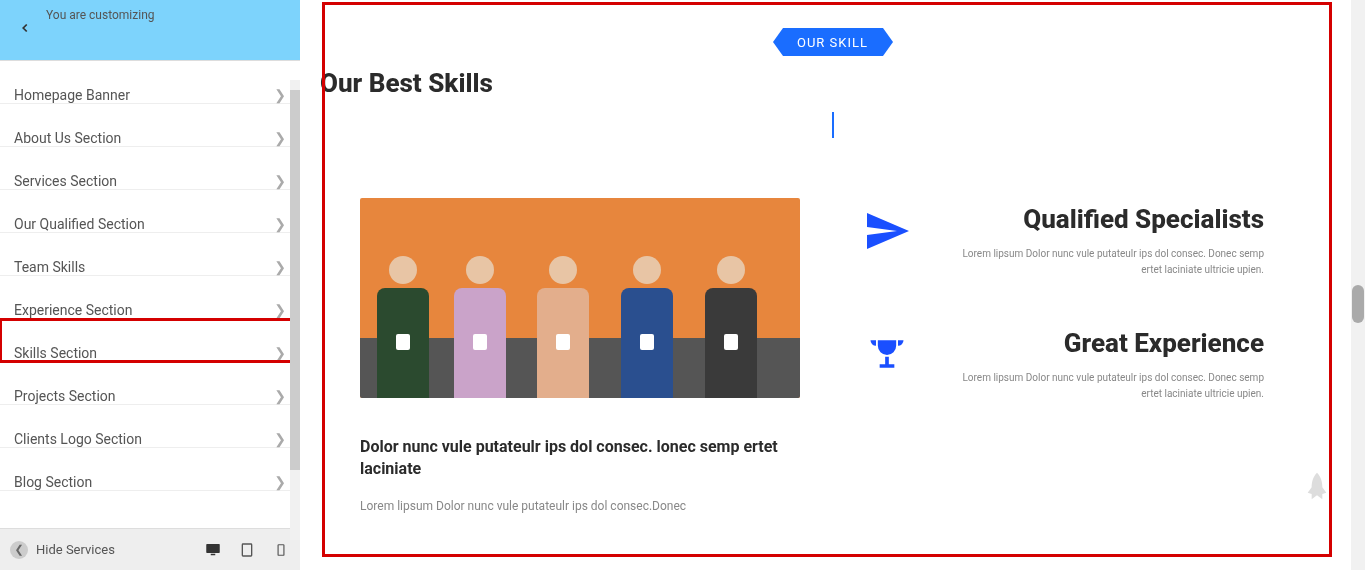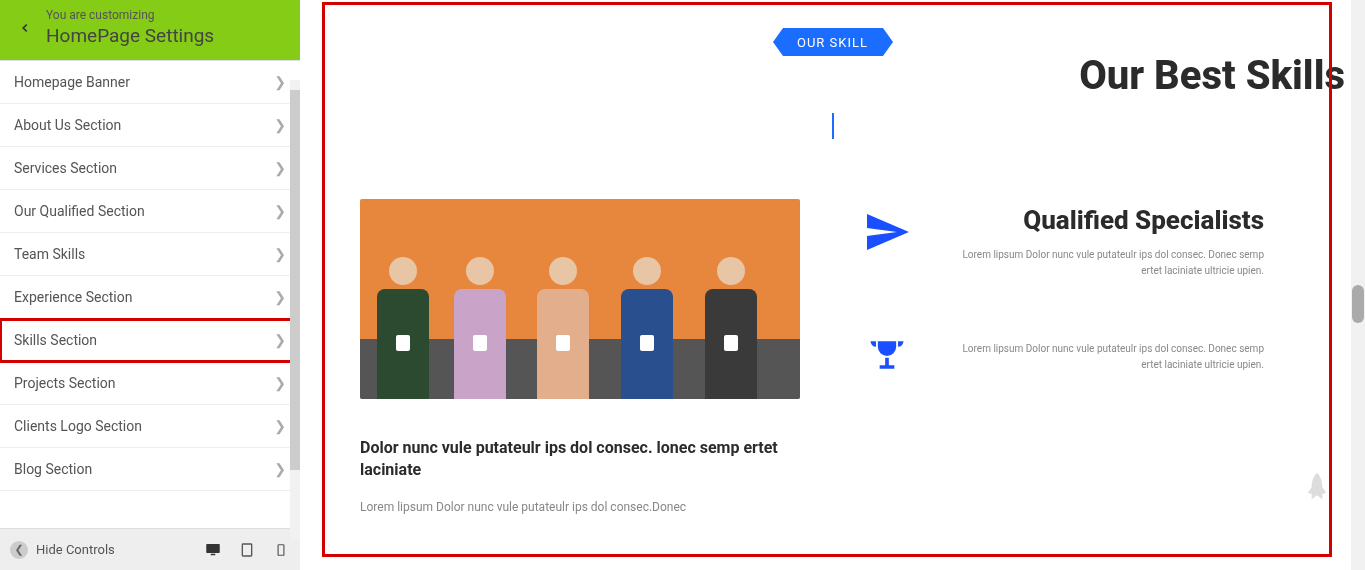--- a/index.html
+++ b/index.html
@@ -1,46 +1,46 @@
 <!DOCTYPE html>
 <html><head>
 <meta charset="utf-8">
 <style>
   * { margin:0; padding:0; box-sizing:border-box; }
   body { font-family: -apple-system, BlinkMacSystemFont, "Segoe UI", Roboto, Oxygen, sans-serif; background:#fff; width:1365px; height:570px; overflow:hidden; position:relative; }
   .wrap { display:flex; height:570px; }
   
   .sidebar { width:300px; background:#eee; display:flex; flex-direction:column; height:570px; position:relative; }
-  .sidebar-header { background:#84cc16; display:flex; align-items:flex-start; padding:8px 10px 12px 10px; border-bottom:1px solid #ddd; }
+  .sidebar-header { background:#7dd3fc; display:flex; align-items:flex-start; padding:8px 10px 12px 10px; border-bottom:1px solid #ddd; }
   .back-btn { width:30px; height:40px; display:flex; align-items:center; justify-content:center; cursor:pointer; font-size:18px; font-weight:bold; color:#333; }
   .hdr-text { flex:1; padding-left:6px; }
   .hdr-small { font-size:12px; color:#555; }
   .hdr-large { font-size:19px; color:#444; margin-top:2px; }
   .menu { flex:1; overflow:hidden; background:#fff; }
-  .menu-item { display:flex; align-items:center; justify-content:space-between; padding:0 14px; height:43px; border-bottom:1px solid #eee; background:#fff; color:#555; font-size:14px; cursor:pointer; }
+  .menu-item { display:flex; align-items:flex-end; justify-content:space-between; padding:0 14px; height:43px; border-bottom:1px solid #eee; background:#fff; color:#555; font-size:14px; cursor:pointer; }
   .menu-item.highlight { outline:3px solid #d40000; outline-offset:-2px; }
   .menu-item .chev { color:#aaa; font-size:14px; }
   .sidebar-footer { height:42px; border-top:1px solid #ddd; background:#eee; display:flex; align-items:center; padding:0 10px; }
   .hide-ctrls { display:flex; align-items:center; gap:8px; color:#555; font-size:13px; cursor:pointer; }
   .hide-ctrls .chev-left { width:18px; height:18px; border-radius:50%; background:#ccc; color:#666; display:flex; align-items:center; justify-content:center; font-size:11px; }
   .device-icons { margin-left:auto; display:flex; gap:16px; }
   .dev-ic { width:18px; height:18px; display:flex; align-items:center; justify-content:center; color:#555; cursor:pointer; }
   .active-dev { color:#000; }
   
   .side-scroll { position:absolute; right:0; top:80px; width:10px; height:460px; background:#f1f1f1; }
   .side-thumb { background:#ccc; width:10px; height:380px; margin-top:10px; }
   
   .preview { flex:1; background:#fff; position:relative; padding:20px 20px 0 20px; }
   .red-frame { position:absolute; top:2px; left:322px; width:1010px; height:555px; border:3px solid #d40000; pointer-events:none; }
   .ribbon { position:relative; width:120px; height:16px; margin:8px auto 6px auto; }
   .ribbon-rect { position:absolute; top:0; left:10px; right:10px; height:28px; background:#1a6dff; color:#fff; display:flex; align-items:center; justify-content:center; font-size:13px; letter-spacing:1px; }
   .ribbon-tail { position:absolute; top:0; width:0; height:0; border-top:14px solid transparent; border-bottom:14px solid transparent; }
   .ribbon-tail.left { left:0; border-right:10px solid #1a6dff; }
   .ribbon-tail.right { right:0; border-left:10px solid #1a6dff; }
-  .main-title { text-align:right; font-size:40px; font-weight:800; color:#2b2b2b; margin-top:8px; }
+  .main-title { text-align:left; font-size:26px; font-weight:800; color:#2b2b2b; margin-top:24px; }
   .cursor-bar { width:2px; height:26px; background:#1a6dff; margin:14px auto 60px auto; }
   .content { display:flex; gap:60px; padding:0 40px; }
   .left-col { flex:0 0 440px; }
   .team-img { width:440px; height:200px; background:#e7863d; border-radius:2px; position:relative; overflow:hidden; }
   .person { position:absolute; bottom:0; width:70px; }
   .p-head { width:28px; height:28px; border-radius:50%; background:#e8c5a5; margin:0 auto; }
   .p-body { width:52px; height:110px; margin:4px auto 0 auto; border-radius:8px 8px 0 0; }
   .mug { position:absolute; width:14px; height:16px; background:#fff; border-radius:2px; bottom:48px; left:50%; transform:translateX(-50%); }
   .p1 { left:8px; } .p1 .p-body{ background:#2b4a2f; }
   .p2 { left:85px; } .p2 .p-body{ background:#caa3c9; } .p2 .p-head{ background:#e8c5a5; }
@@ -67,21 +67,20 @@
 <div class="wrap">
   <div class="sidebar">
     <div class="sidebar-header">
       <div class="back-btn">
         <svg width="14" height="14" viewBox="0 0 24 24" fill="none" stroke="#333" stroke-width="3">
             <polyline points="15 18 9 12 15 6"></polyline>
           </svg>
       </div>
       <div class="hdr-text">
         <div class="hdr-small">You are customizing</div>
-        <div class="hdr-large">HomePage Settings</div>
       </div>
     </div>
     <div class="menu">
       <div class="menu-item">
           <span>Homepage Banner</span>
           <span class="chev">❯</span>
         </div>
       <div class="menu-item">
           <span>About Us Section</span>
           <span class="chev">❯</span>
@@ -115,21 +114,21 @@
           <span class="chev">❯</span>
         </div>
       <div class="menu-item">
           <span>Blog Section</span>
           <span class="chev">❯</span>
         </div>
     </div>
     <div class="sidebar-footer">
       <div class="hide-ctrls">
         <span class="chev-left">❮</span>
-        <span>Hide Controls</span>
+        <span>Hide Services</span>
       </div>
       <div class="device-icons">
         <span class="dev-ic active-dev">
             <svg width="18" height="18" viewBox="0 0 24 24" fill="#333">
               <rect x="3" y="4" width="18" height="12" rx="1"></rect>
               <rect x="9" y="17" width="6" height="2"></rect>
             </svg>
           </span>
         <span class="dev-ic">
             <svg width="16" height="16" viewBox="0 0 24 24" fill="none" stroke="#555" stroke-width="2">
@@ -201,20 +200,21 @@
             <div class="skill-desc">Lorem lipsum Dolor nunc vule putateulr ips dol consec. Donec semp ertet laciniate ultricie upien.</div>
           </div>
         </div>
         <div class="skill-item">
           <div class="skill-ic">
             <svg width="44" height="44" viewBox="0 0 24 24" fill="#1a4fff">
                 <path d="M7 4h10v3a5 5 0 01-10 0V4zm-4 0h3v3a3 3 0 01-3-3zm15 0h3a3 3 0 01-3 3V4zM11 13h2v4h3v2H8v-2h3v-4z"></path>
               </svg>
           </div>
           <div>
+            <div class="skill-title">Great Experience</div>
             <div class="skill-desc">Lorem lipsum Dolor nunc vule putateulr ips dol consec. Donec semp ertet laciniate ultricie upien.</div>
           </div>
         </div>
       </div>
     </div>
     <div class="rocket">
       <svg width="32" height="40" viewBox="0 0 24 30" fill="#ddd">
           <path d="M12 2c3 3 4 7 4 11l3 4-3 1v4l-4-3-4 3v-4l-3-1 3-4c0-4 1-8 4-11z"></path>
         </svg>
     </div>

